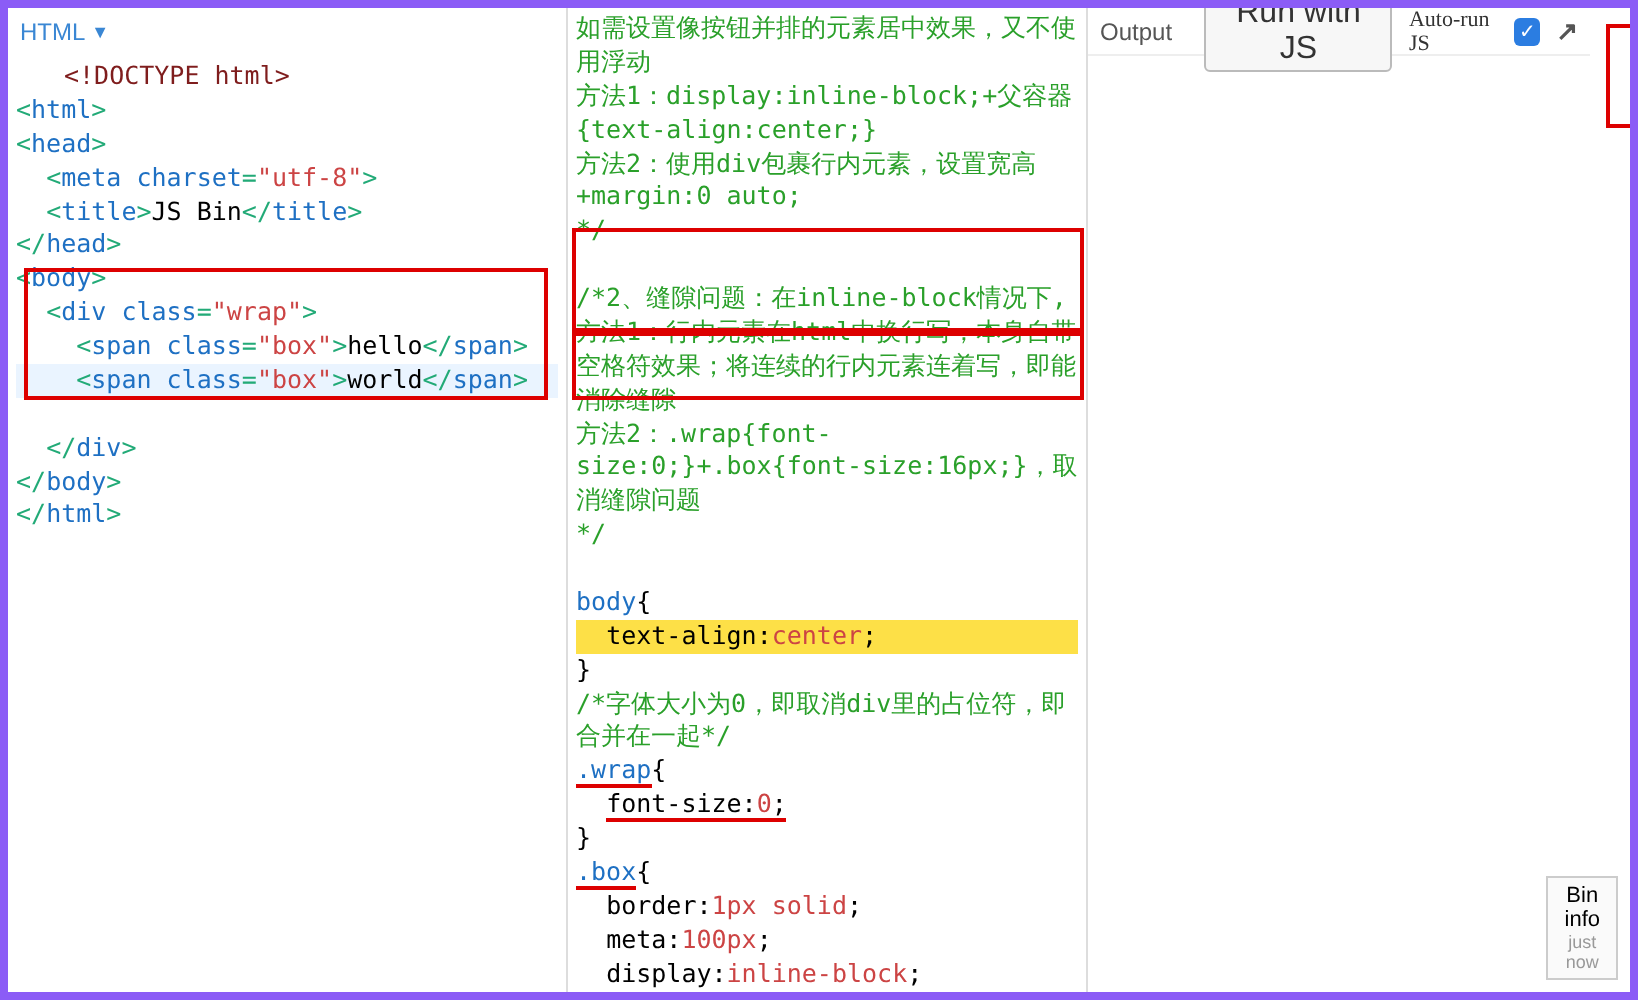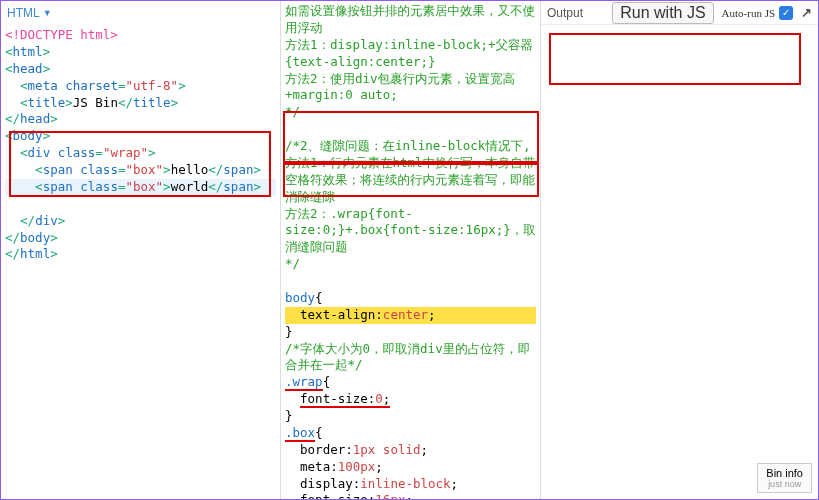--- a/index.html
+++ b/index.html
@@ -1,37 +1,37 @@
 <!DOCTYPE html>
 <html><head>
 <meta charset="utf-8">
 <style>
   * { box-sizing: border-box; }
   html, body { margin: 0; padding: 0; font-family: "Helvetica Neue", Arial, sans-serif; font-size: 12px; }
-  #app { width: 819px; height: 500px; display: flex; background: #fff; overflow: hidden; border: 1px solid #8b5cf6; }
+  #app { width: 819px; height: 500px; display: flex; background: #fff; overflow: hidden; border: 4px solid #8b5cf6; }
   .panel { position: relative; overflow: hidden; }
   .p-html  { width: 280px; border-right: 1px solid #ddd; }
   .p-css   { width: 260px; border-right: 1px solid #ddd; background:#fff; }
-  .p-out   { flex: 1; display: flex; flex-direction: column; }
+  .p-out   { flex: 1; display: flex; flex-direction: row; }
 
   
   .tab-bar { height: 24px; display: flex; align-items: center; padding: 0 6px; font-size: 12px; }
   .tab-label { color: #3a87d4; font-weight: 500; cursor: pointer; display:flex; align-items:center; gap:3px;}
   .tab-label .chev { font-size: 9px; color:#3a87d4;}
   .out-bar { height:24px; display:flex; align-items:center; padding:0 6px; gap:8px; border-bottom:1px solid #eee;}
   .out-label { color:#555; }
   .spacer { flex:1; }
   .btn { border:1px solid #bbb; background:#f7f7f7; border-radius:3px; padding:1px 7px; font-size:16px; cursor:pointer; color:#333;}
   .auto { display:flex; align-items:center; gap:4px; font-size:11px; color:#333;font-family:Liberation Serif, serif;}
   .check { width:14px; height:14px; border-radius:3px; background:#2b7de1; display:inline-flex; align-items:center; justify-content:center; color:#fff; font-size:10px; }
   .popicon { font-size:13px; color:#555; cursor:pointer; font-weight:bold;}
 
   
   pre.code { margin:0; padding:2px 4px 4px 4px; font-family: Menlo, Consolas, monospace; font-size:12.5px; line-height:1.35; white-space:pre; color:#000; }
-  .c-doctype { color:#ec4899; }
+  .c-doctype { color:#7f1d1d;margin-left:24px; }
   .c-punc   { color:#2a7; } 
   .c-tag    { color:#1e70c3; }
   .c-attr   { color:#1e70c3; }
   .c-str    { color:#c44; }
   .c-text   { color:#000; }
 
   
   .redbox { position:absolute; border:2px solid #d00; pointer-events:none; }
 
   

